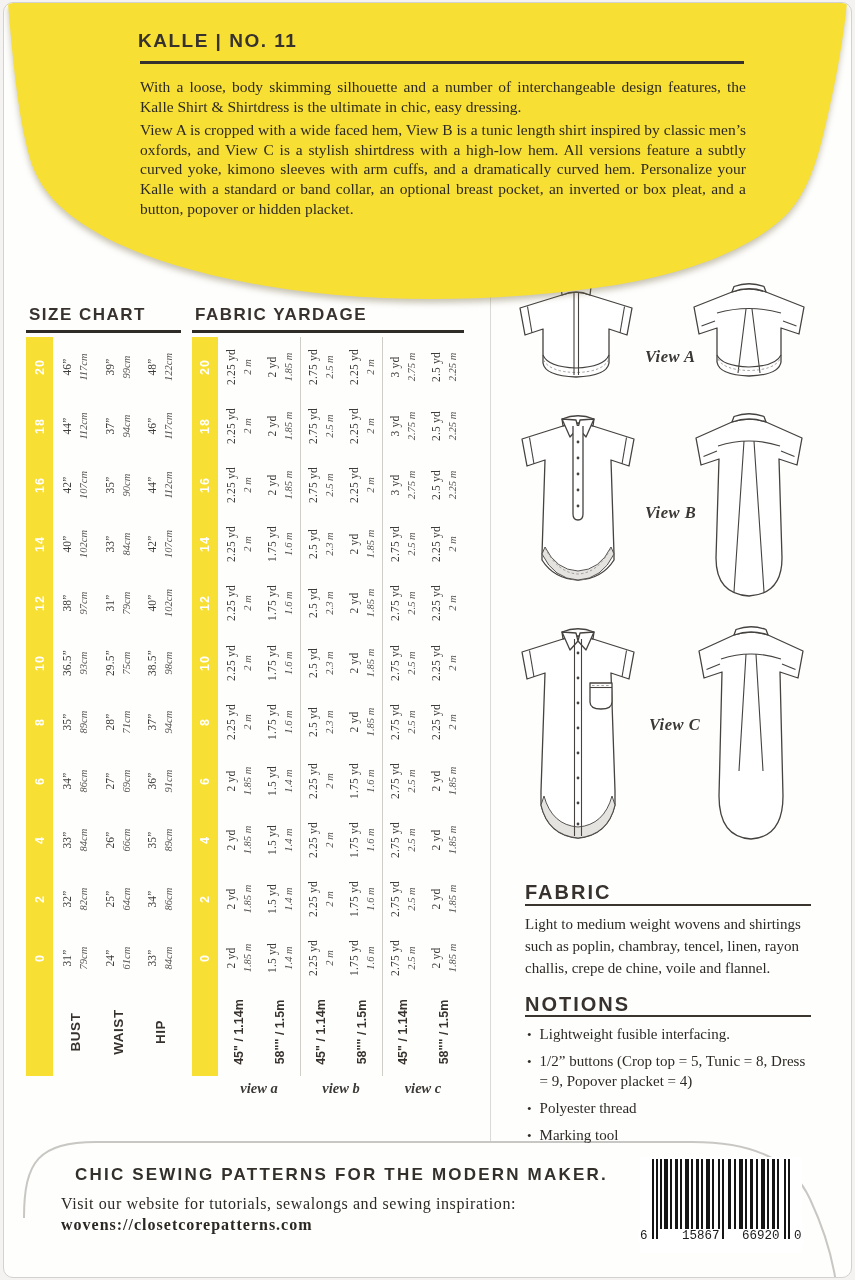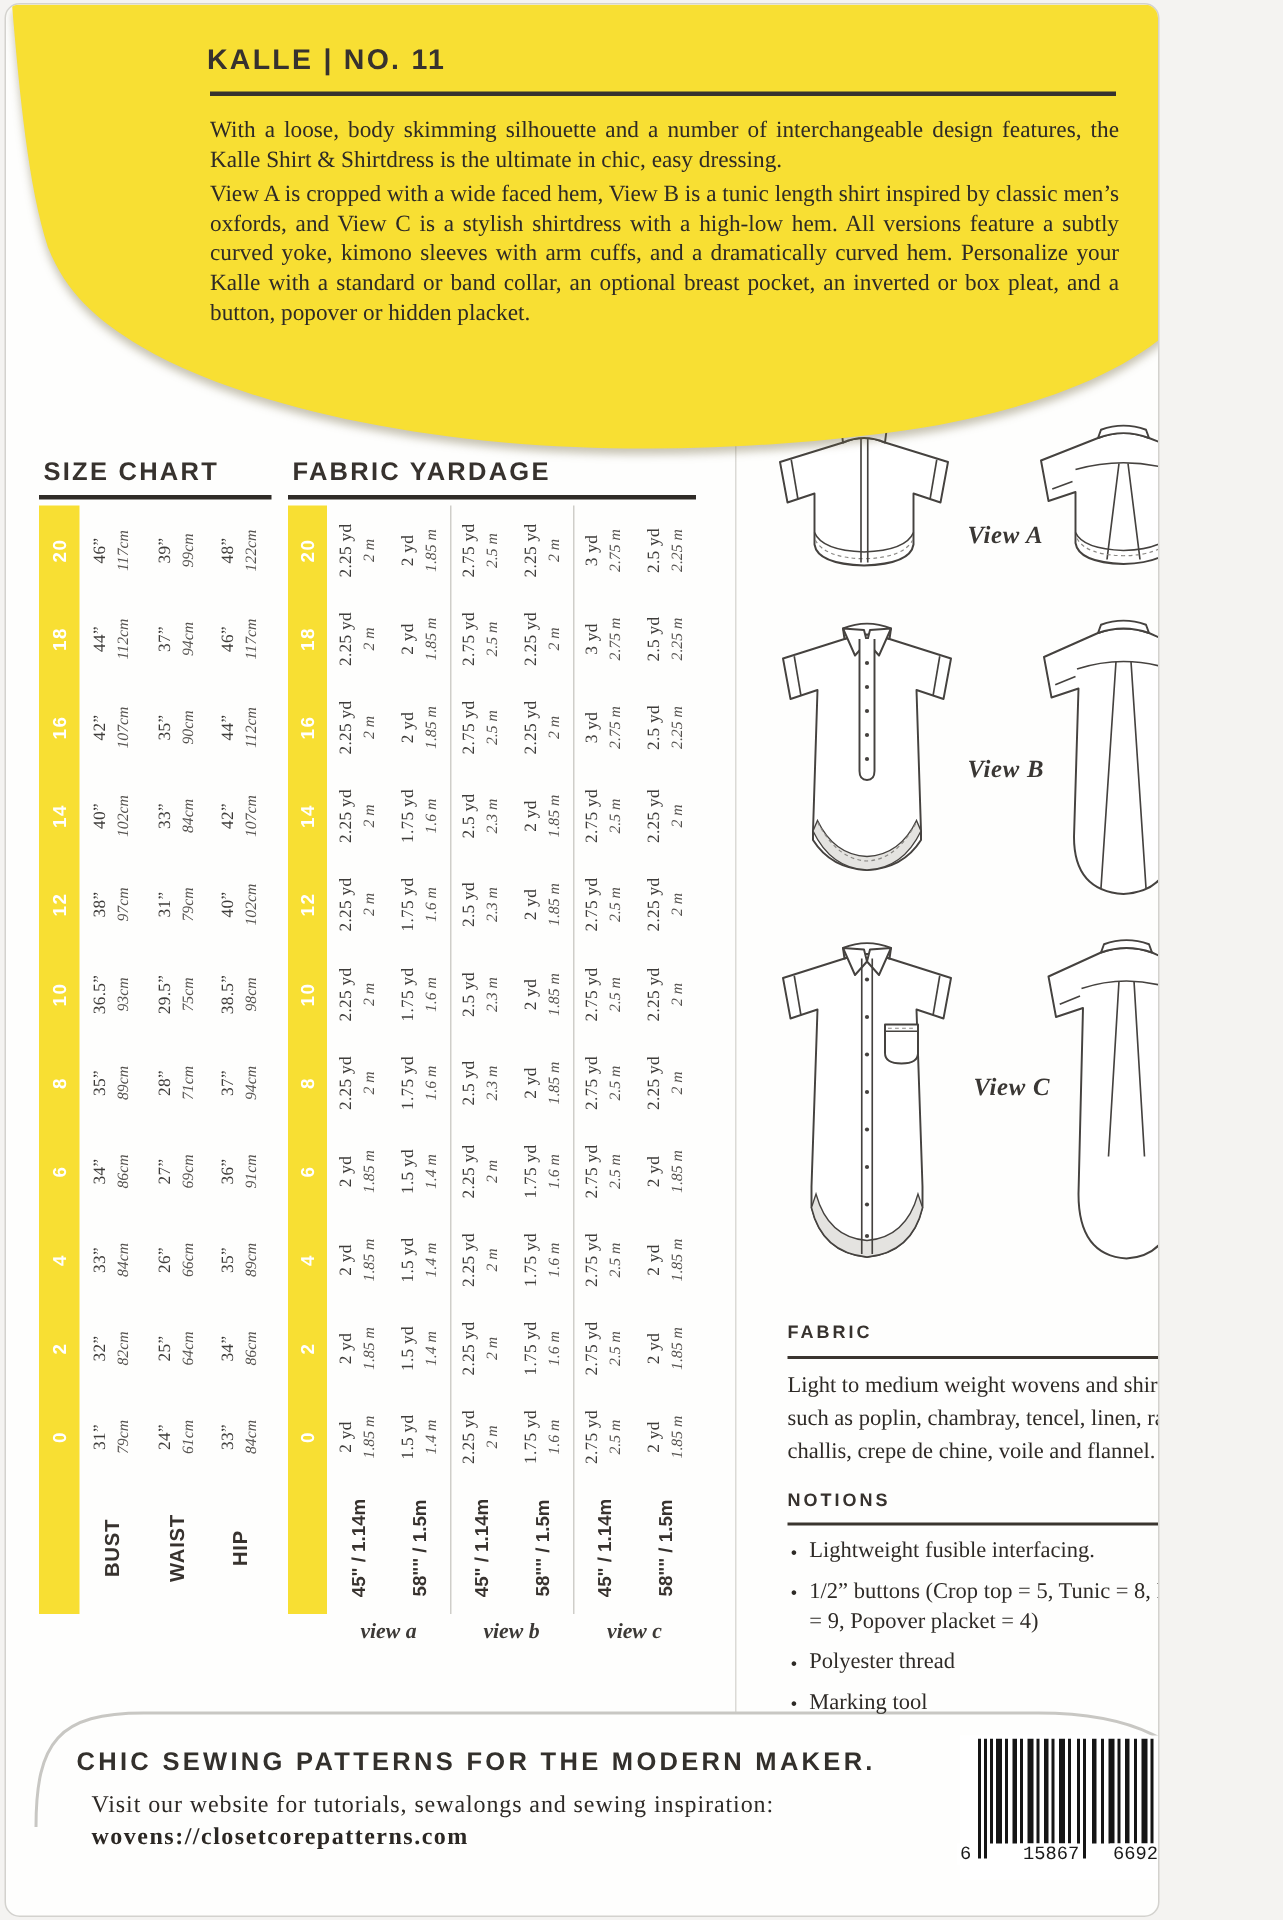--- a/index.html
+++ b/index.html
@@ -5,21 +5,21 @@
   :root{
     --yellow:#F8DF33;
     --ink:#37322E;
     --body-ink:#2E2A26;
     --tbl-ink:#3E3C3A;
     --tbl-met:#565350;
     --line-gray:#C9C8C4;
   }
   *{margin:0;padding:0;box-sizing:border-box;}
   body{width:855px;height:1280px;background:#F4F3F1;font-family:"Liberation Sans",sans-serif;position:relative;}
-  .card{position:absolute;left:3px;top:2px;width:770px;height:1276px;background:#FEFEFD;
+  .card{position:absolute;left:3px;top:2px;width:849px;height:1276px;background:#FEFEFD;
         border:1px solid #D3D2CE;border-radius:10px;overflow:hidden;}
   
   .flap-svg{position:absolute;left:0;top:0;z-index:2;filter:drop-shadow(0 4px 3px rgba(110,100,60,.38));}
   .flap-content{position:absolute;left:0;top:0;width:855px;height:300px;z-index:3;}
   .kalle-title{position:absolute;left:134px;top:27px;font-size:19px;font-weight:bold;
                letter-spacing:1.5px;color:var(--ink);}
   .difficulty{position:absolute;left:492px;top:27px;display:flex;align-items:center;gap:10px;}
   .difficulty-label{font-size:19px;font-weight:bold;letter-spacing:1px;color:var(--ink);}
   .tris{display:flex;align-items:center;gap:3px;}
   .tri{width:0;height:0;border-left:11px solid transparent;border-right:11px solid transparent;display:inline-block;}
@@ -51,32 +51,32 @@
   .width-label .vtxt{font-size:12.5px;font-weight:bold;color:var(--ink);}
   .view-labels{position:absolute;left:214px;top:1077px;width:246px;display:flex;z-index:1;}
   .view-labels div{width:82px;text-align:center;font-family:"Liberation Serif",serif;
                    font-style:italic;font-weight:bold;font-size:14.5px;color:#3C3936;}
   
   .divider-v{position:absolute;left:486px;top:250px;width:1px;height:889px;background:#DBDAD6;z-index:0;}
   .view-illo{position:absolute;z-index:1;}
   .view-illo svg{display:block;}
   .view-name{position:absolute;font-family:"Liberation Serif",serif;font-style:italic;font-weight:bold;
              font-size:16.5px;color:#3A3734;letter-spacing:.5px;z-index:1;}
-  .sec-heading{position:absolute;font-size:12px;font-weight:bold;letter-spacing:2px;color:var(--ink);z-index:1;}
+  .sec-heading{position:absolute;font-size:20px;font-weight:bold;letter-spacing:2px;color:var(--ink);z-index:1;}
   .sec-rule{position:absolute;height:2px;background:#3A352F;z-index:1;}
   .fabric-text{position:absolute;left:521px;top:910px;width:287px;font-family:"Liberation Serif",serif;
                font-size:15px;line-height:1.48;color:var(--body-ink);z-index:1;}
   .notions-list{position:absolute;left:523px;top:1022px;width:287px;z-index:1;}
   .notion-item{display:flex;gap:8px;font-family:"Liberation Serif",serif;font-size:15px;
                line-height:1.33;color:var(--body-ink);margin-bottom:7px;}
   .notion-item .bullet{font-size:13px;line-height:1.5;}
   
   .footer-line-svg{position:absolute;left:0;top:1100px;z-index:0;}
   .footer{position:absolute;left:0;top:1140px;width:855px;height:140px;z-index:1;}
-  .tagline{position:absolute;left:47px;top:22px;font-size:17px;font-weight:bold;letter-spacing:2.2px;color:#33302C;}
+  .tagline{position:absolute;left:71px;top:22px;font-size:17px;font-weight:bold;letter-spacing:2.2px;color:#33302C;}
   .visit-line{position:absolute;left:57px;top:52px;font-family:"Liberation Serif",serif;font-size:16px;color:var(--body-ink);letter-spacing:.6px;}
   .url-line{position:absolute;left:57px;top:73px;font-family:"Liberation Serif",serif;font-weight:bold;
             font-size:16px;color:#2B2723;letter-spacing:1px;}
   .copyright{position:absolute;left:57px;top:102px;font-family:"Liberation Serif",serif;font-size:15.5px;color:#393531;}
   .heart{color:#EE8D86;padding:0 3px;}
   .barcode{position:absolute;left:636px;top:14px;width:162px;height:96px;background:#fff;}
   .barcode svg{position:absolute;left:12px;top:2px;}
   .bc-digits{position:absolute;left:0;top:0;width:100%;height:100%;
              font-family:"Liberation Mono",monospace;font-size:12.5px;color:#1A1A1A;}
   .bc-digits span{position:absolute;top:72px;background:#fff;padding:0 2px;}

